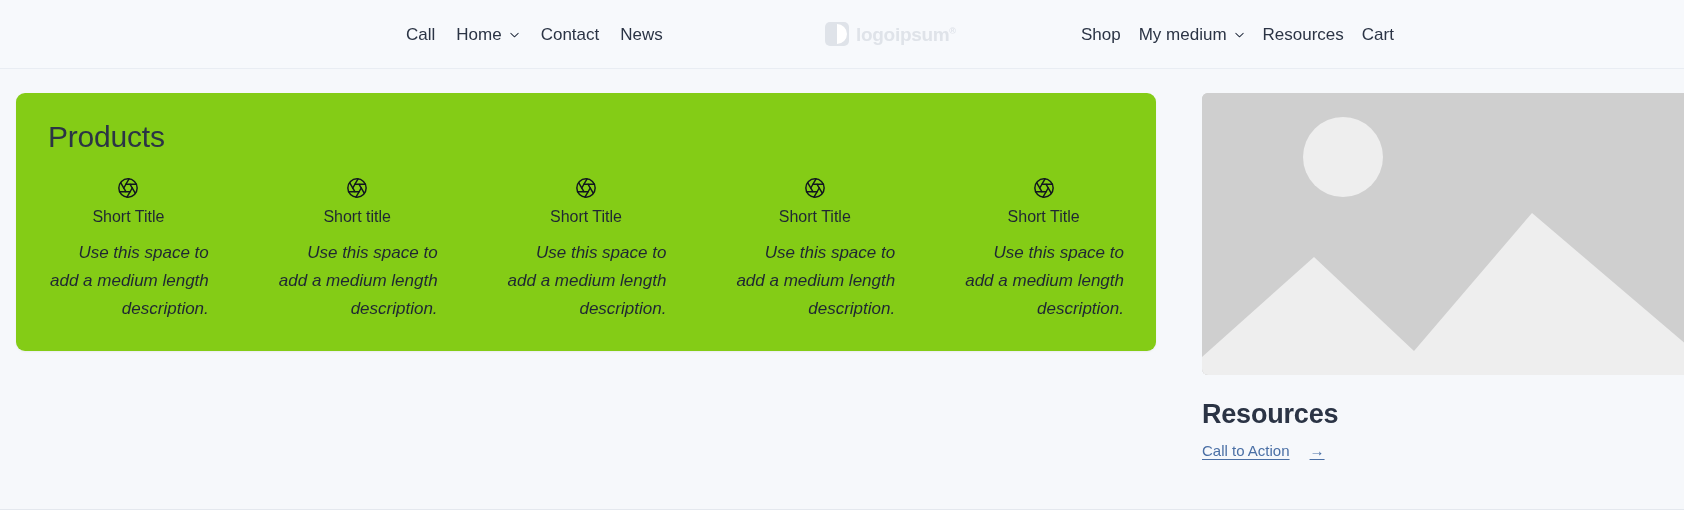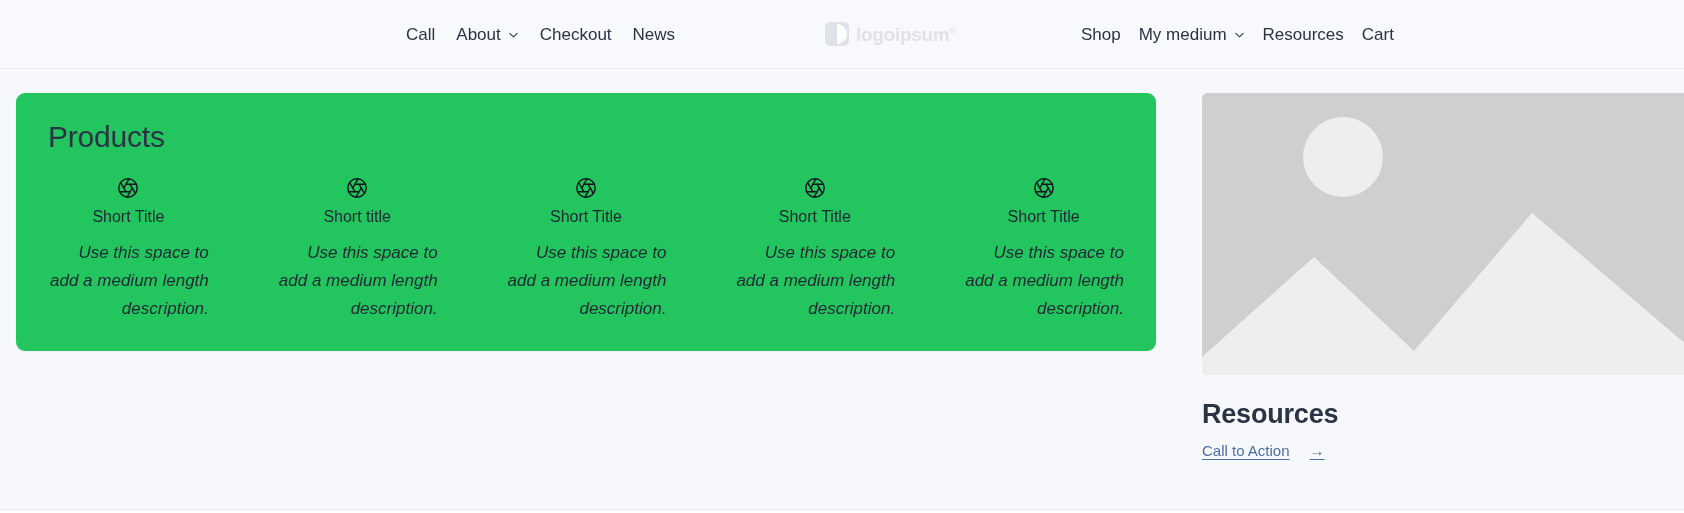--- a/index.html
+++ b/index.html
@@ -118,21 +118,21 @@
     align-items: flex-start;
     padding: 24px 0 0 0;
     gap: 30px;
     width: 1684px;
   }
 
   
   .products-card {
     margin-left: 16px;
     width: 1140px;
-    background: #22c55e;
+    background: #84cc16;
     border-radius: 9px;
     padding: 26px 16px 28px 16px;
     box-shadow: 0 1px 2px rgba(16,24,40,0.05);
     flex: none;
   }
 
   .page-title {
     font-size: 30px;
     font-weight: normal;
     color: #2b3445;
@@ -234,29 +234,29 @@
 </head>
 <body>
 
 <header class="site-header">
 
   <nav class="nav-left">
     <div class="nav-item">
       <span>Call</span>
     </div>
     <div class="nav-item">
-      <span>About</span>
+      <span>Home</span>
       <span class="chevron">
         <svg width="11" height="11" viewBox="0 0 12 12" fill="none">
           <path d="M2 4.2 L6 8 L10 4.2" stroke="#2b3445" stroke-width="1.1" stroke-linecap="round" stroke-linejoin="round"></path>
         </svg>
       </span>
     </div>
     <div class="nav-item">
-      <span>Checkout</span>
+      <span>Contact</span>
     </div>
     <div class="nav-item">
       <span>News</span>
     </div>
   </nav>
 
   <div class="logo">
     <span class="logo-mark"></span>
     <span class="logo-text"><span>logoipsum</span><span class="logo-reg">®</span></span>
   </div>

